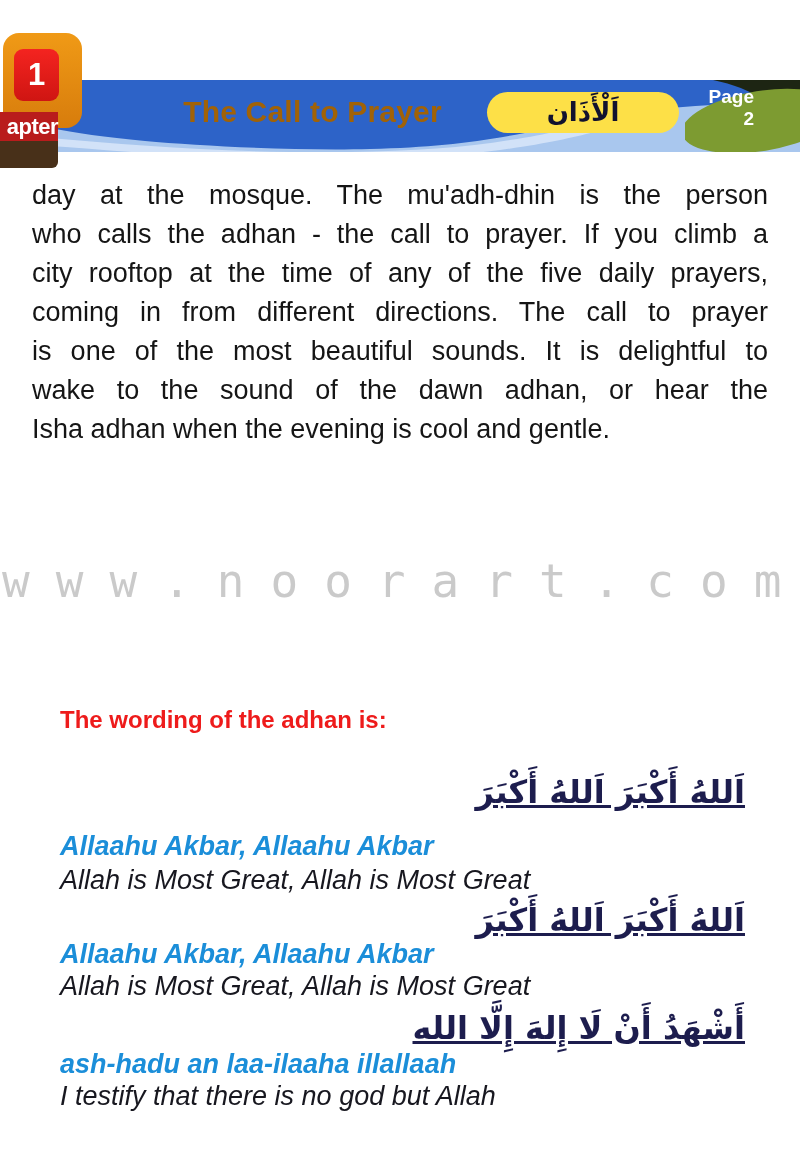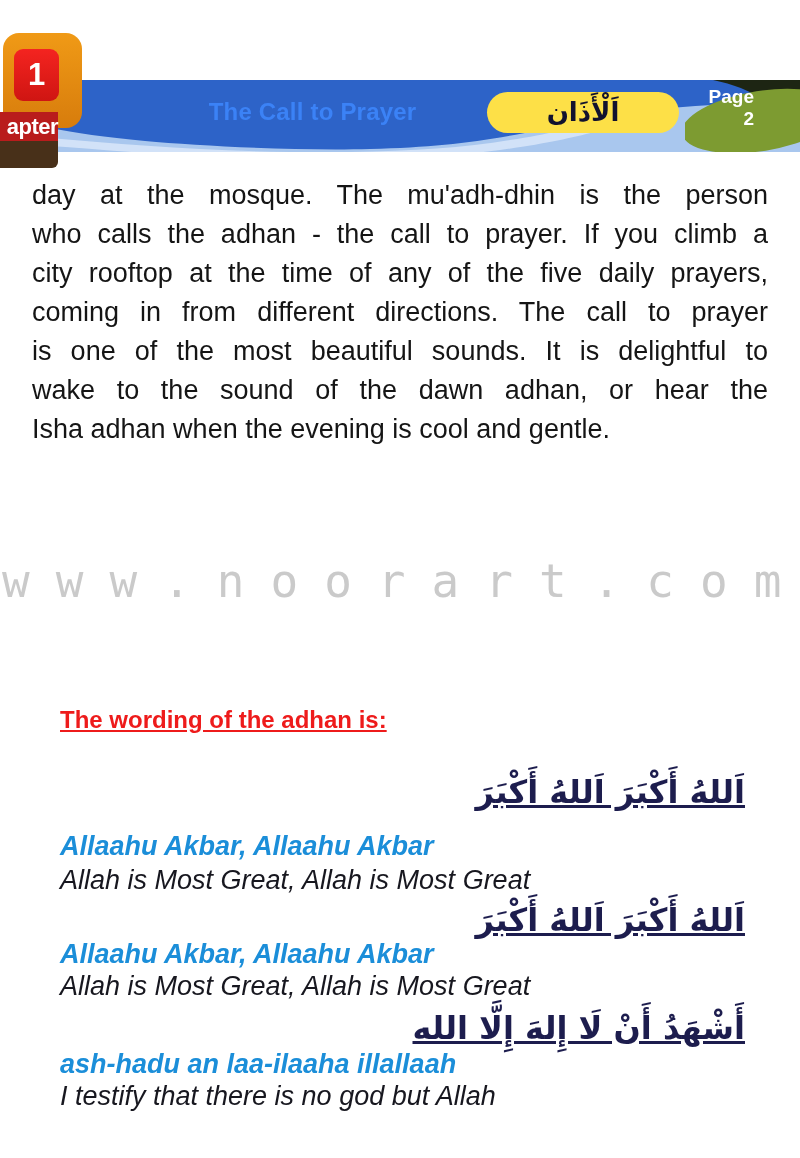--- a/index.html
+++ b/index.html
@@ -8,21 +8,21 @@
     margin:0 auto;overflow:hidden;
     font-family:"Liberation Sans","DejaVu Sans",sans-serif;
   }
   
   #band{position:absolute;left:50px;top:80px;width:750px;height:72px;z-index:2;}
   #band svg{display:block;width:100%;height:100%;}
   #corner{position:absolute;left:685px;top:80px;width:115px;height:72px;z-index:3;}
   #corner svg{display:block;width:100%;height:100%;}
   #page-title{
     position:absolute;left:140px;top:93px;width:345px;height:38px;z-index:4;
-    color:#3b82f6;font-size:24px;font-weight:bold;line-height:38px;text-align:center;
+    color:#a16207;font-size:30px;font-weight:bold;line-height:38px;text-align:center;
     letter-spacing:0.2px;
   }
   #arabic-pill{
     position:absolute;left:487px;top:92px;width:192px;height:41px;z-index:4;
     background:#fde047;border-radius:21px;
   }
   #arabic-pill .txt{
     direction:rtl;text-align:center;line-height:41px;font-size:26px;font-weight:bold;
     color:#12122e;font-family:"DejaVu Sans",sans-serif;
   }
@@ -53,21 +53,21 @@
   #para1{top:176px;}
   #para2{top:545px;}
   .bline{
     font-size:27px;line-height:39px;height:39px;white-space:nowrap;
     text-align:justify;text-align-last:justify;
   }
   .bline.first{text-indent:44px;}
   .bline.last{text-align-last:left;}
   #section-heading{
     position:absolute;left:60px;top:706px;z-index:1;color:#ee1b1b;
-    font-size:24px;font-weight:bold;line-height:28px;text-decoration:underline;
+    font-size:24px;font-weight:bold;line-height:28px;
   }
   
   .arabic-line{
     position:absolute;left:300px;right:55px;text-align:right;direction:rtl;z-index:1;
     font-family:"DejaVu Sans",sans-serif;font-size:32px;font-weight:bold;
     line-height:48px;color:#1d1d4e;text-decoration:underline;
   }
   .translit-line{
     position:absolute;left:60px;right:55px;z-index:1;color:#1b8ed9;
     font-size:27px;font-weight:bold;font-style:italic;line-height:32px;

